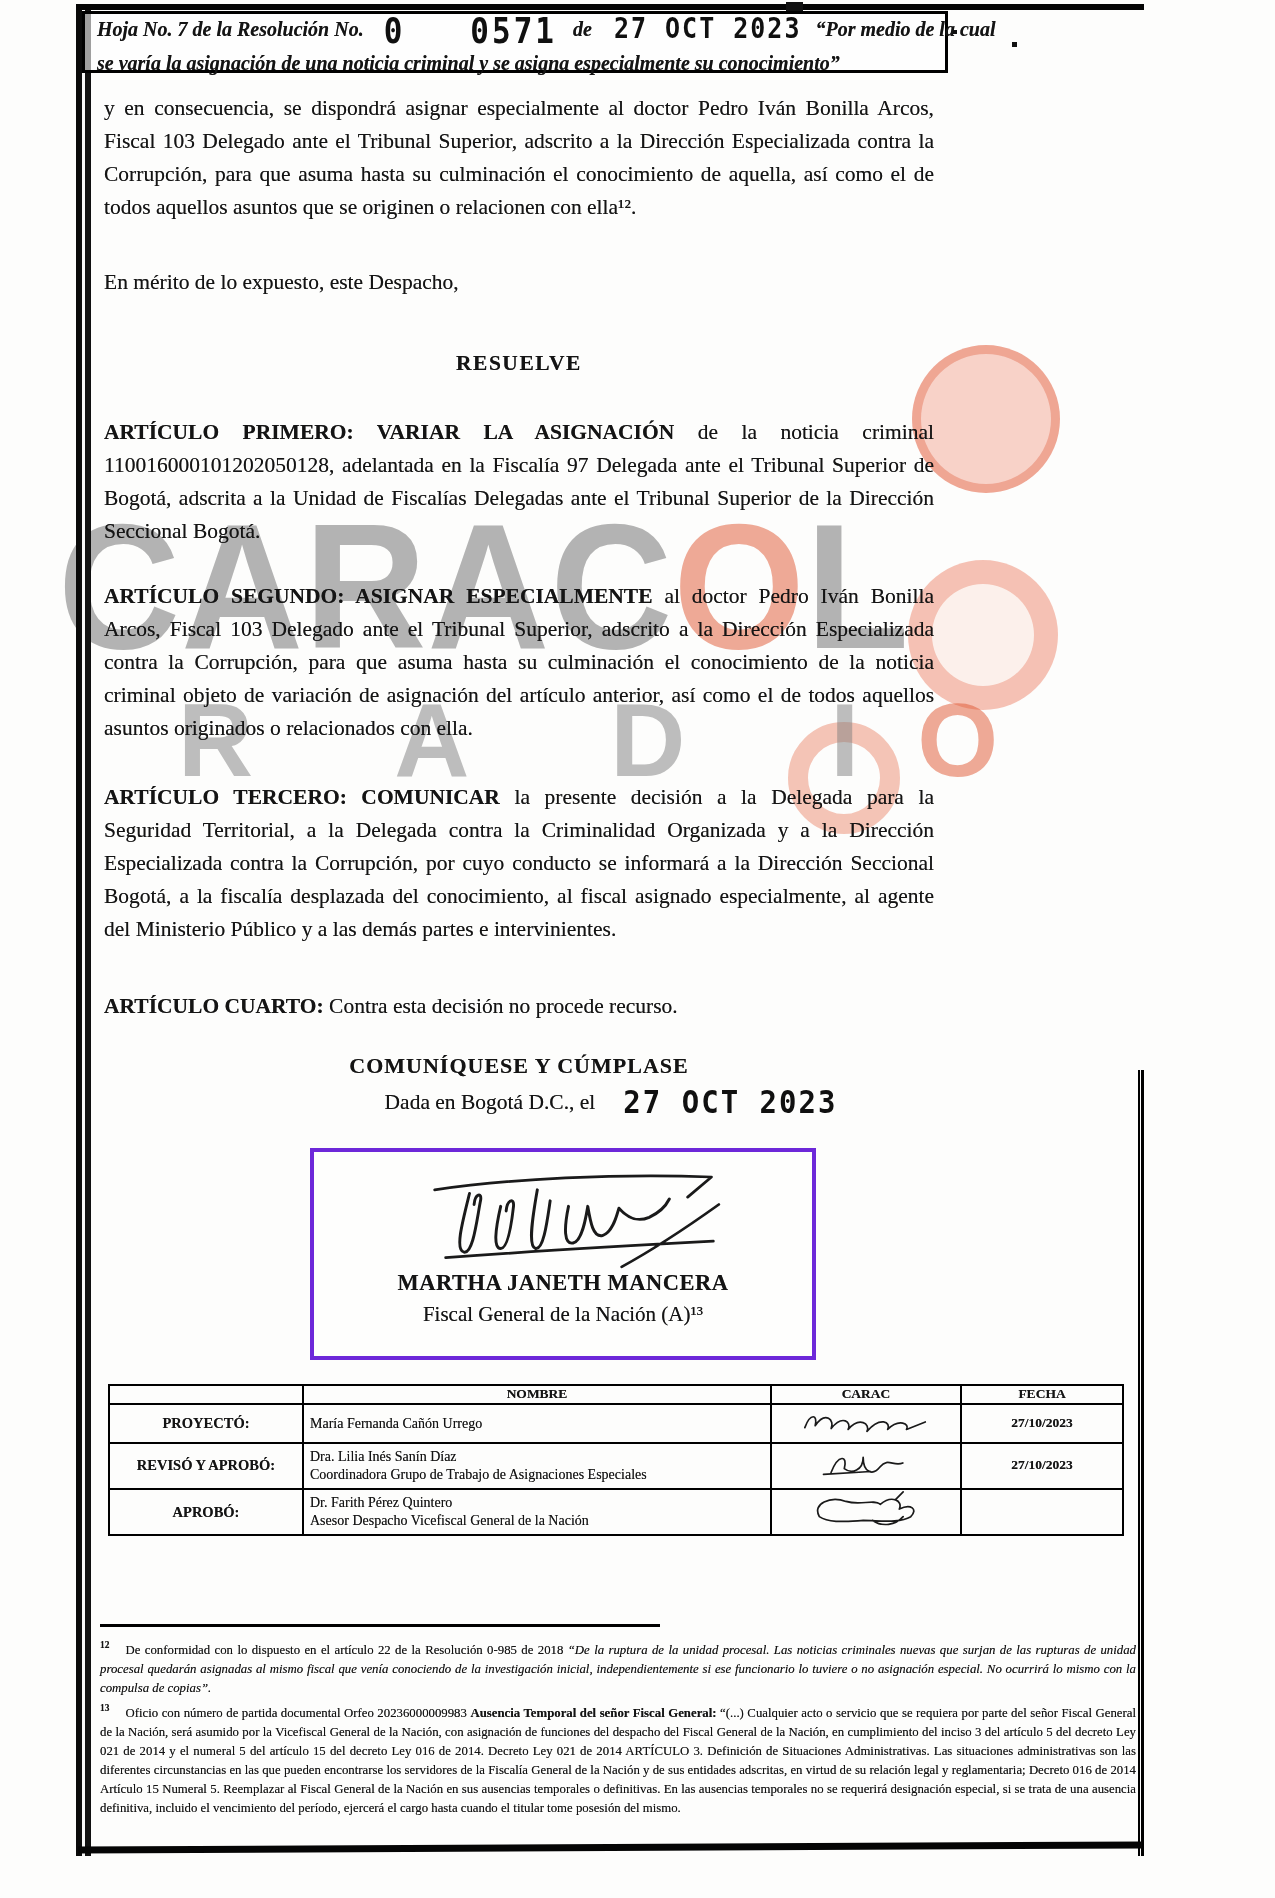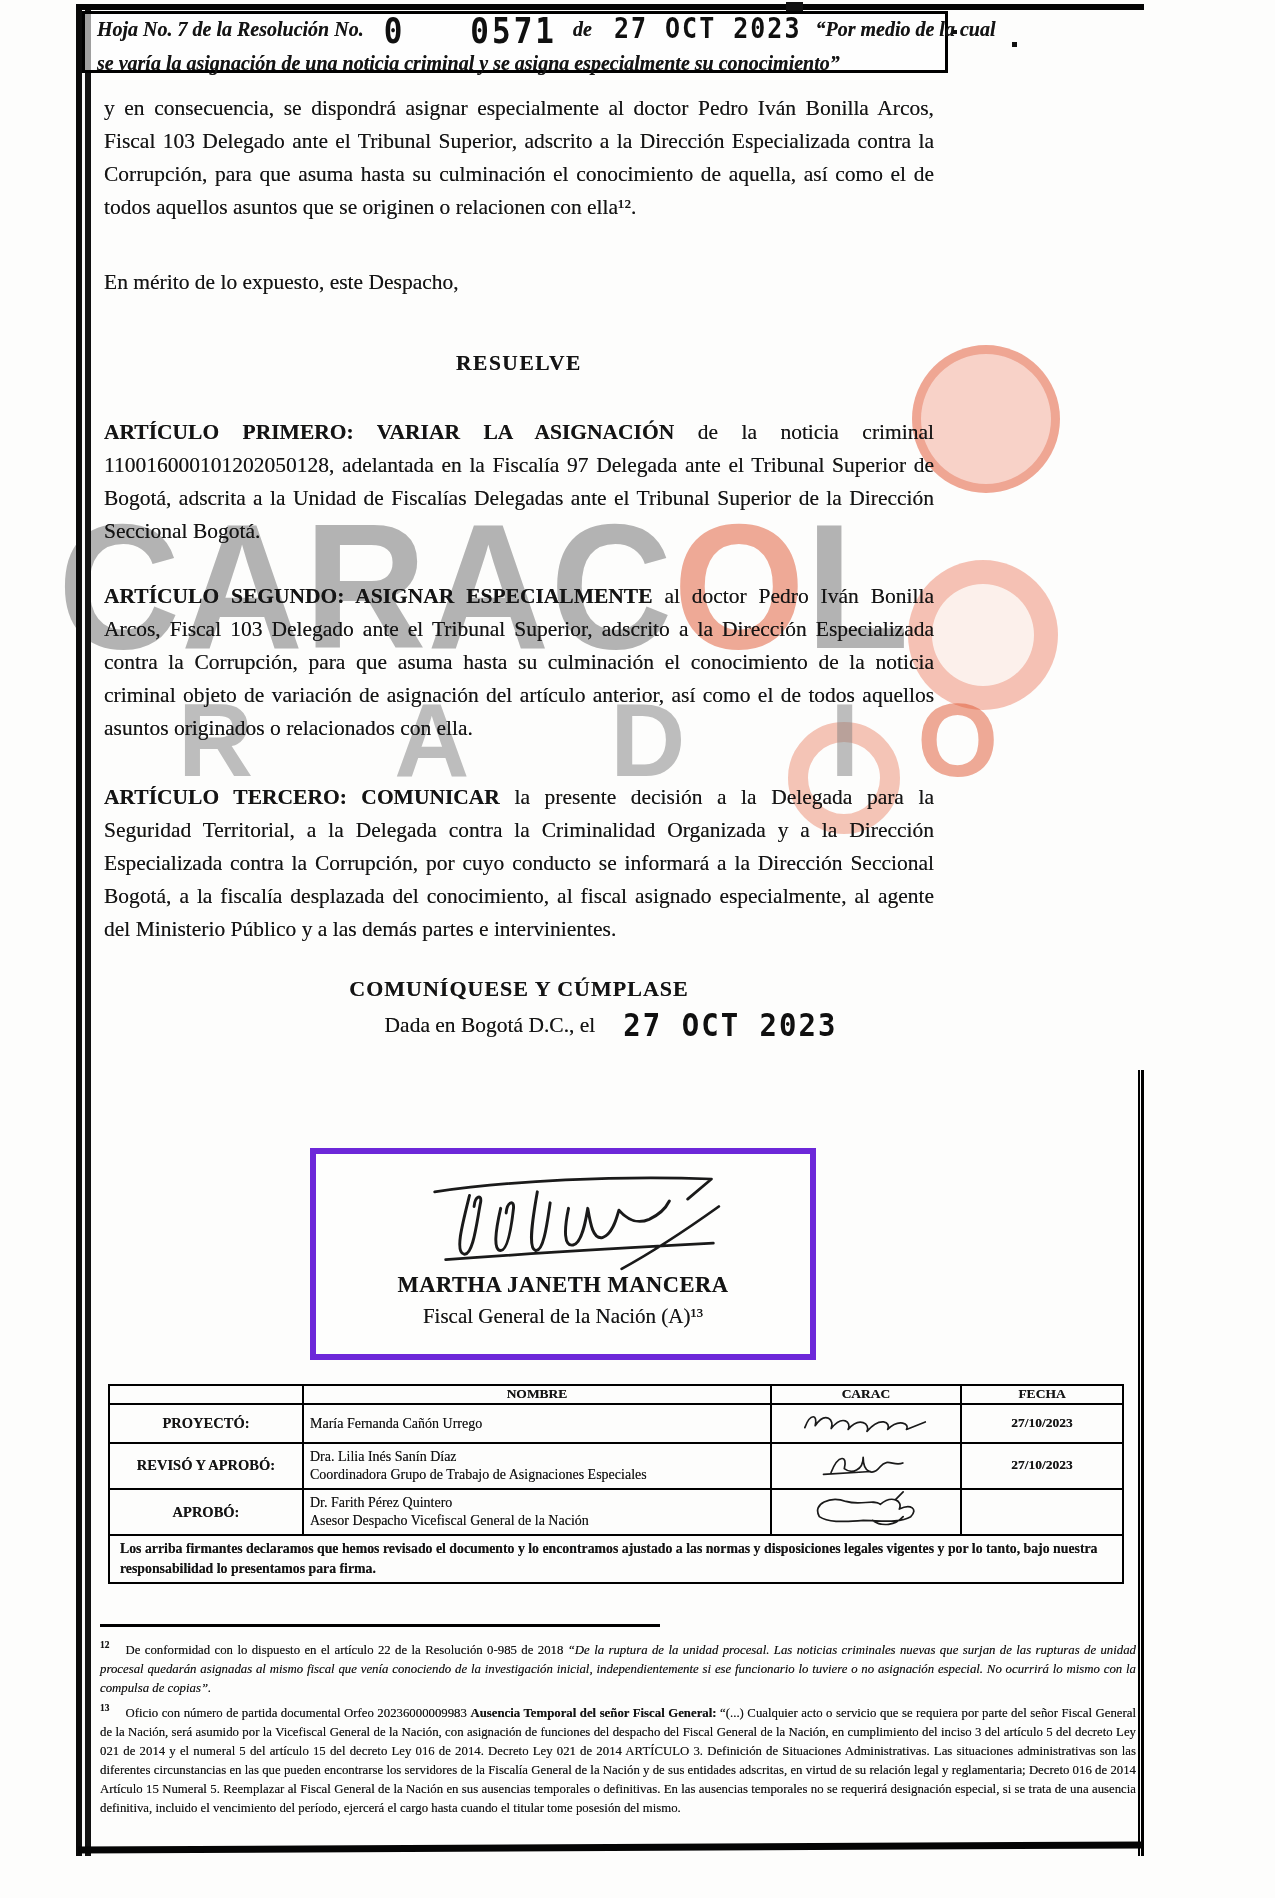--- a/index.html
+++ b/index.html
@@ -48,21 +48,21 @@
   .h-resuelve{margin-top:48px !important;text-align:center;font-weight:bold;letter-spacing:1.5px;}
   .art-1{margin-top:36px !important;}
   .art-2{margin-top:32px !important;}
   .art-3{margin-top:36px !important;}
   .art-4{margin-top:44px !important;text-align:left;}
   .h-comuniquese{margin-top:26px !important;text-align:center;font-weight:bold;letter-spacing:1px;font-size:22px;}
   .dada-line{margin-top:0 !important;text-align:center;transform:translateX(92px);white-space:nowrap;}
   .dada-date{font-size:29px;letter-spacing:2px;vertical-align:-3px;margin-left:28px;}
   
   .sig-box{position:absolute;left:310px;top:1148px;width:506px;height:212px;box-sizing:border-box;
-      border:6px solid #6d28d9;z-index:2;text-align:center;background:rgba(255,255,255,0.35);}
+      border:4px solid #6d28d9;z-index:2;text-align:center;background:rgba(255,255,255,0.35);}
   .sig-art{display:block;margin:14px auto 0 auto;}
   .sig-name{font-weight:bold;font-size:22.5px;letter-spacing:0.5px;margin-top:-6px;}
   .sig-title{font-size:21px;margin-top:6px;}
   .ink{stroke:#1a1a1a;fill:none;stroke-linecap:round;stroke-linejoin:round;}
   
   .approval-table{position:absolute;left:108px;top:1384px;z-index:1;border-collapse:collapse;
       width:1014px;font-size:14px;line-height:1.25;table-layout:fixed;}
   .approval-table th,.approval-table td{border:2px solid #000;padding:1px 6px;overflow:hidden;}
   .approval-table th{font-size:13.5px;height:17px;padding:0;}
   .cell-label{text-align:center;font-weight:bold;font-size:14.5px;}
@@ -113,20 +113,21 @@
     <span class="header-line2">se varía la asignación de una noticia criminal y se asigna especialmente su conocimiento”</span>
   </div>
 
   <div class="body-col">
     <p>y en consecuencia, se dispondrá asignar especialmente al doctor Pedro Iván Bonilla Arcos, Fiscal 103 Delegado ante el Tribunal Superior, adscrito a la Dirección Especializada contra la Corrupción, para que asuma hasta su culminación el conocimiento de aquella, así como el de todos aquellos asuntos que se originen o relacionen con ella¹².</p>
     <p class="p-merito">En mérito de lo expuesto, este Despacho,</p>
     <p class="h-resuelve">RESUELVE</p>
     <p class="art-1"><b>ARTÍCULO PRIMERO: VARIAR LA ASIGNACIÓN</b><span> de la noticia criminal 110016000101202050128, adelantada en la Fiscalía 97 Delegada ante el Tribunal Superior de Bogotá, adscrita a la Unidad de Fiscalías Delegadas ante el Tribunal Superior de la Dirección Seccional Bogotá.</span></p>
     <p class="art-2"><b>ARTÍCULO SEGUNDO: ASIGNAR ESPECIALMENTE</b><span> al doctor Pedro Iván Bonilla Arcos, Fiscal 103 Delegado ante el Tribunal Superior, adscrito a la Dirección Especializada contra la Corrupción, para que asuma hasta su culminación el conocimiento de la noticia criminal objeto de variación de asignación del artículo anterior, así como el de todos aquellos asuntos originados o relacionados con ella.</span></p>
     <p class="art-3"><b>ARTÍCULO TERCERO: COMUNICAR</b><span> la presente decisión a la Delegada para la Seguridad Territorial, a la Delegada contra la Criminalidad Organizada y a la Dirección Especializada contra la Corrupción, por cuyo conducto se informará a la Dirección Seccional Bogotá, a la fiscalía desplazada del conocimiento, al fiscal asignado especialmente, al agente del Ministerio Público y a las demás partes e intervinientes.</span></p>
+    <p class="art-4"><b>ARTÍCULO CUARTO:</b><span> Contra esta decisión no procede recurso.</span></p>
     <p class="h-comuniquese">COMUNÍQUESE Y CÚMPLASE</p>
     <p class="dada-line"><span>Dada en Bogotá D.C., el</span><span class="stamp dada-date">27 OCT 2023</span></p>
   </div>
 
   <div class="sig-box">
     <svg class="sig-art" width="330" height="110" viewBox="0 0 360 120">
       <path class="ink" stroke-width="3" d="M40,26 C120,14 240,8 342,12 L316,34"></path>
       <path class="ink" stroke-width="3.2" d="M78,30 C70,62 62,92 72,94 C82,96 86,58 90,38 C92,28 84,30 83,42 M112,44 C106,70 104,90 112,90 C120,90 124,62 126,44 C127,34 119,37 118,49 M152,26 C146,60 142,88 150,90 C159,92 163,58 166,38 M186,44 C181,68 181,86 191,84 C201,82 205,56 207,44 C210,62 213,78 223,76 C235,72 239,52 241,46 C250,56 260,62 274,56 C287,50 293,42 296,36"></path>
       <path class="ink" stroke-width="3" d="M52,100 C160,92 268,86 344,82 M244,110 C288,86 322,62 350,42"></path>
     </svg>
@@ -180,23 +181,20 @@
             <div>Dr. Farith Pérez Quintero</div>
             <div>Asesor Despacho Vicefiscal General de la Nación</div>
           </td>
       <td class="cell-firma">
         <svg width="130" height="40" viewBox="0 0 130 42">
               <path class="ink" stroke-width="1.8" d="M16,28 C8,14 28,6 44,12 C60,17 72,9 80,15 C92,5 104,11 100,20 C112,14 120,20 112,28 C100,35 80,32 62,32 C44,33 26,35 16,28 M72,32 C82,39 96,37 104,28 M96,10 L104,2"></path>
             </svg>
       </td>
       <td class="cell-fecha"></td>
     </tr>
-    <tr>
-      <td colspan="4" class="decl-cell">Los arriba firmantes declaramos que hemos revisado el documento y lo encontramos ajustado a las normas y disposiciones legales vigentes y por lo tanto, bajo nuestra responsabilidad lo presentamos para firma.</td>
-    </tr>
   </tbody>
     </table>
 
   <div class="footnotes">
     <div class="fn-sep"></div>
     <p><sup class="fn-marker">12</sup><span>De conformidad con lo dispuesto en el artículo 22 de la Resolución 0-985 de 2018 </span><span class="fn-quote">“De la ruptura de la unidad procesal. Las noticias criminales nuevas que surjan de las rupturas de unidad procesal quedarán asignadas al mismo fiscal que venía conociendo de la investigación inicial, independientemente si ese funcionario lo tuviere o no asignación especial. No ocurrirá lo mismo con la compulsa de copias”.</span></p>
     <p><sup class="fn-marker">13</sup><span>Oficio con número de partida documental Orfeo 20236000009983 </span><span class="fn-bold">Ausencia Temporal del señor Fiscal General:</span><span> “(...) Cualquier acto o servicio que se requiera por parte del señor Fiscal General de la Nación, será asumido por la Vicefiscal General de la Nación, con asignación de funciones del despacho del Fiscal General de la Nación, en cumplimiento del inciso 3 del artículo 5 del decreto Ley 021 de 2014 y el numeral 5 del artículo 15 del decreto Ley 016 de 2014. Decreto Ley 021 de 2014 ARTÍCULO 3. Definición de Situaciones Administrativas. Las situaciones administrativas son las diferentes circunstancias en las que pueden encontrarse los servidores de la Fiscalía General de la Nación y de sus entidades adscritas, en virtud de su relación legal y reglamentaria; Decreto 016 de 2014 Artículo 15 Numeral 5. Reemplazar al Fiscal General de la Nación en sus ausencias temporales o definitivas. En las ausencias temporales no se requerirá designación especial, si se trata de una ausencia definitiva, incluido el vencimiento del período, ejercerá el cargo hasta cuando el titular tome posesión del mismo.</span></p>
   </div>
 
 </div>

